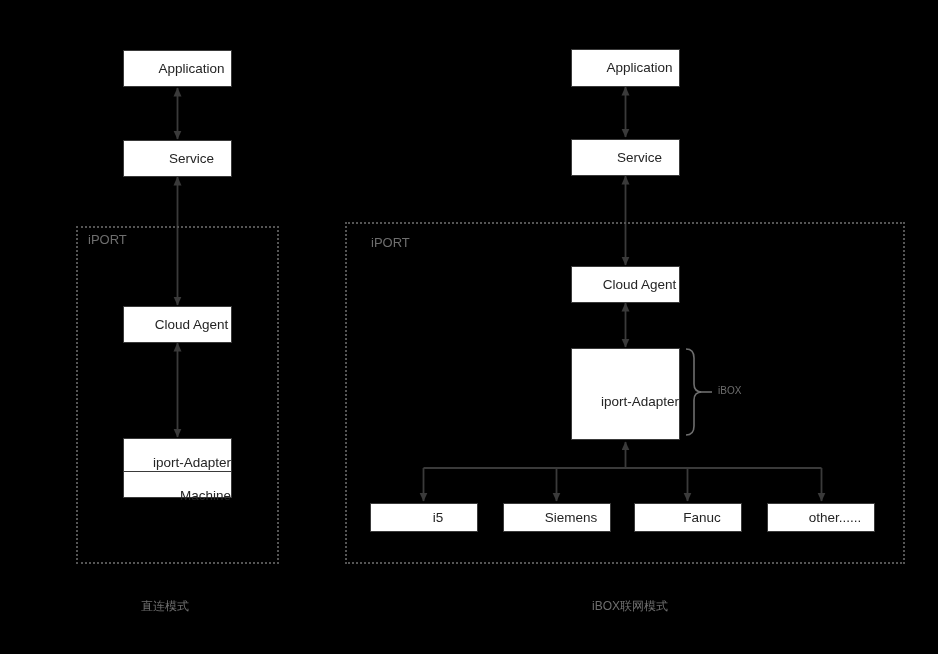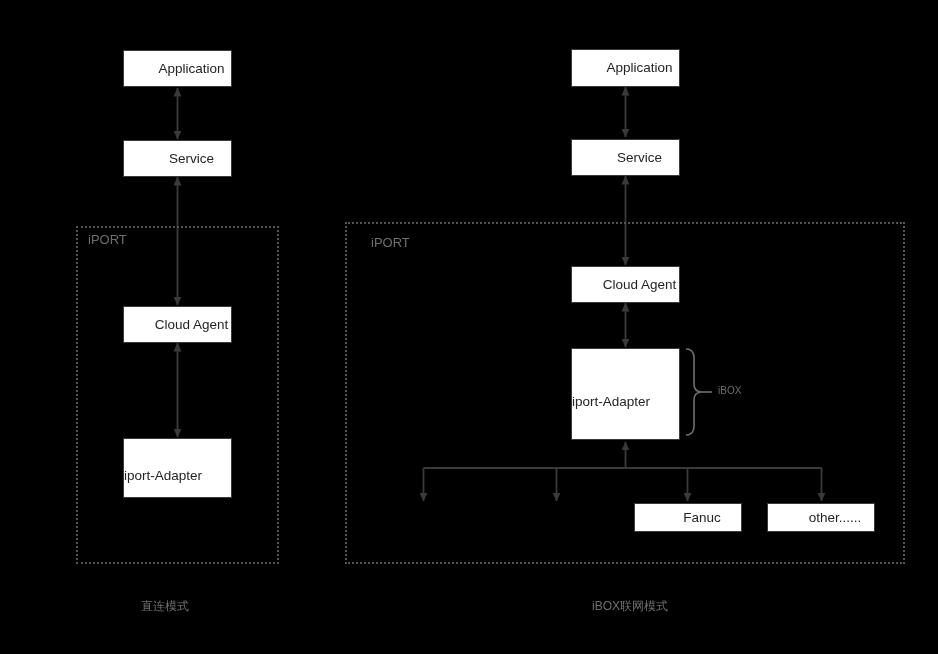--- a/index.html
+++ b/index.html
@@ -45,21 +45,21 @@
     background: #ffffff;
     border: 1.6px solid #3a3a3a;
     box-sizing: border-box;
     display: flex;
     flex-direction: column;
   }
   .stack-row {
     flex: 1 1 auto;
     display: flex;
     align-items: center;
-    justify-content: flex-start;
+    justify-content: flex-end;
     text-align: center;
     color: #242424;
     font-size: 13.5px;
     line-height: 1.15;
     box-sizing: border-box;
     border-bottom: 1.4px solid #3a3a3a;
     margin-top: 16px;
   }
   .stack-row:last-child {
     border-bottom: none;
@@ -144,20 +144,23 @@
   </div>
 
   <div class="node" style="left:123px; top:306px; width:109px; height:37px;">
     <span>Cloud Agent</span>
   </div>
 
   <div class="stack" style="left:123px; top:438px; width:109px; height:60px;">
     <div class="stack-row">
       <span>iport-Adapter</span>
     </div>
+    <div class="stack-row">
+      <span>Machine</span>
+    </div>
   </div>
 
   <div class="caption" style="left:141px; top:598px;">直连模式</div>
 
   <div class="group-box" style="left:345px; top:222px; width:560px; height:342px;"></div>
   <div class="group-label" style="left:371px; top:235px;">iPORT</div>
 
   <div class="node" style="left:571px; top:49px; width:109px; height:38px;">
     <span>Application</span>
   </div>
@@ -171,20 +174,26 @@
   </div>
 
   <div class="stack" style="left:571px; top:348px; width:109px; height:92px;">
     <div class="stack-row">
       <span>iport-Adapter</span>
     </div>
   </div>
 
   <div class="brace-label" style="left:718px; top:385px;">iBOX</div>
 
+  <div class="node" style="left:370px; top:503px; width:108px; height:29px;">
+    <span>i5</span>
+  </div>
+  <div class="node" style="left:503px; top:503px; width:108px; height:29px;">
+    <span>Siemens</span>
+  </div>
   <div class="node" style="left:767px; top:503px; width:108px; height:29px;">
     <span>other......</span>
   </div>
   <div class="node" style="left:634px; top:503px; width:108px; height:29px;">
     <span>Fanuc</span>
   </div>
 
   <div class="caption" style="left:592px; top:598px;">iBOX联网模式</div>
 
 </div>

